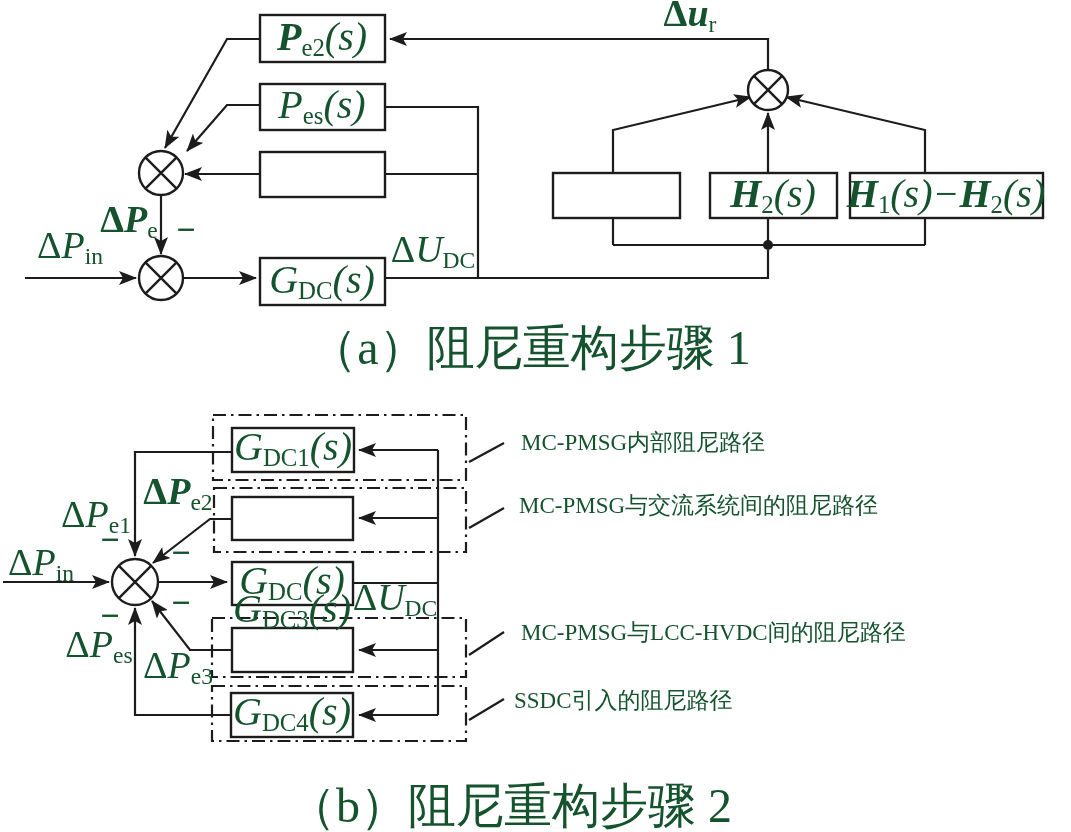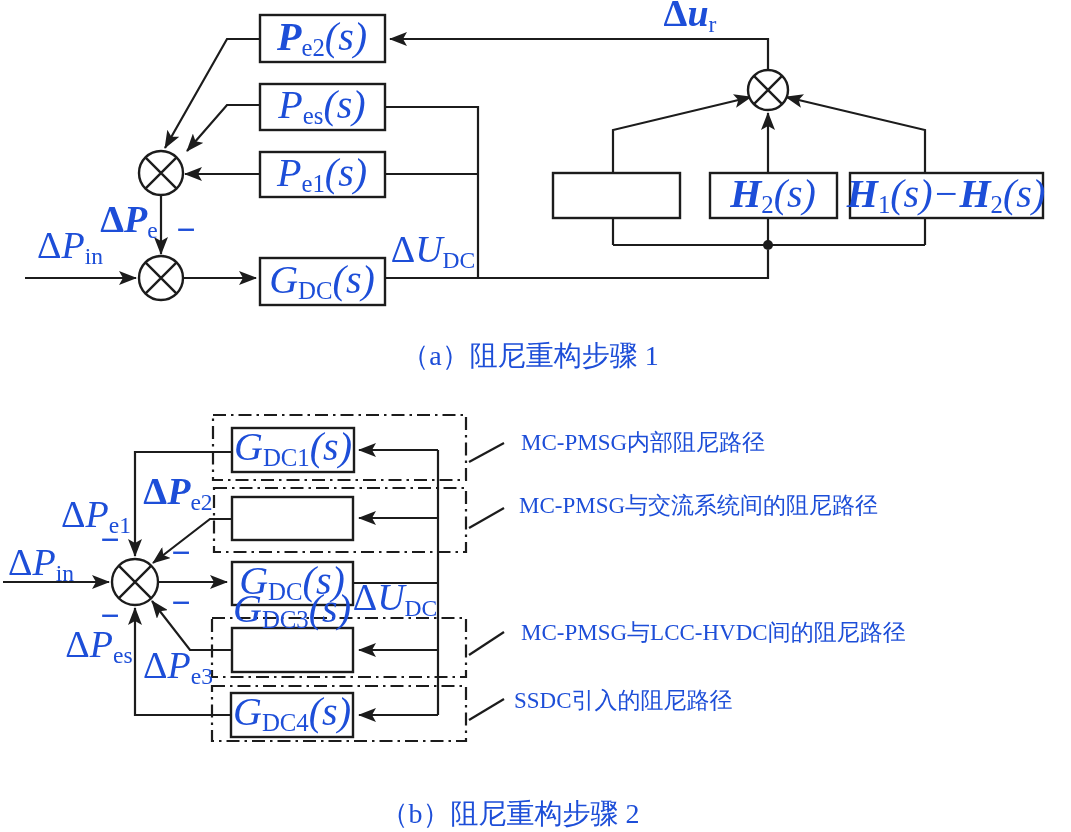--- a/index.html
+++ b/index.html
@@ -1,31 +1,31 @@
 <!DOCTYPE html>
 <html><head>
 <meta charset="utf-8">
 <style>
   html,body{margin:0;padding:0;background:#ffffff;}
   .stage{
     position:relative;width:1071px;height:832px;background:#ffffff;overflow:hidden;
-    font-family:"Liberation Serif","DejaVu Serif",serif;color:#1d4ed8;
+    font-family:"Liberation Serif","DejaVu Serif",serif;color:#14532d;
   }
   .stage svg{position:absolute;left:0;top:0;}
   .lbl{
     position:absolute;transform:translate(-50%,-50%);
     white-space:nowrap;font-size:38px;line-height:1;letter-spacing:0;
   }
   .blocklbl{font-size:40px;}
   .minus{font-size:34px;font-weight:bold;}
   .plbl{
     position:absolute;transform:translate(0,-50%);white-space:nowrap;
     font-size:23px;line-height:1;
   }
-  .cap{position:absolute;transform:translate(-50%,-50%);white-space:nowrap;font-size:28px;margin-top:8px;}
+  .cap{position:absolute;transform:translate(-50%,-50%);white-space:nowrap;font-size:48px;}
   
   .seg-n{font-style:normal;font-weight:normal;}
   .seg-b{font-style:normal;font-weight:bold;}
   .seg-i{font-style:italic;font-weight:normal;}
   .seg-bi{font-style:italic;font-weight:bold;}
   .seg-sub{font-size:0.62em;vertical-align:-0.26em;font-style:normal;font-weight:normal;}
 </style>
 </head>
 <body>
 
@@ -127,21 +127,20 @@
     </g>
 
     <g stroke="#1c1c1c" stroke-width="2.4" fill="#ffffff">
       <circle cx="135" cy="582" r="23"></circle>
       <path d="M118.7,565.7 L151.3,598.3 M151.3,565.7 L118.7,598.3" fill="none"></path>
     </g>
   </svg>
 
   <div class="lbl blocklbl" style="left:322px;top:39px"><span class="seg-bi">P</span><span class="seg-sub">e2</span><span class="seg-i">(s)</span></div>
   <div class="lbl blocklbl" style="left:322px;top:107px"><span class="seg-i">P</span><span class="seg-sub">es</span><span class="seg-i">(s)</span></div>
-  <div class="lbl blocklbl" style="left:322px;top:175px"><span class="seg-i">P</span><span class="seg-sub">e1</span><span class="seg-i">(s)</span></div>
   <div class="lbl blocklbl" style="left:322px;top:282px"><span class="seg-i">G</span><span class="seg-sub">DC</span><span class="seg-i">(s)</span></div>
   <div class="lbl blocklbl" style="left:773px;top:196px"><span class="seg-bi">H</span><span class="seg-sub">2</span><span class="seg-i">(s)</span></div>
   <div class="lbl blocklbl" style="left:946px;top:196px"><span class="seg-bi">H</span><span class="seg-sub">1</span><span class="seg-i">(s)−</span><span class="seg-bi">H</span><span class="seg-sub">2</span><span class="seg-i">(s)</span></div>
 
   <div class="lbl" style="left:70px;top:247px"><span class="seg-n">Δ</span><span class="seg-i">P</span><span class="seg-sub">in</span></div>
   <div class="lbl" style="left:129px;top:221px"><span class="seg-b">Δ</span><span class="seg-bi">P</span><span class="seg-sub">e</span></div>
   <div class="lbl" style="left:433px;top:251px"><span class="seg-n">Δ</span><span class="seg-i">U</span><span class="seg-sub">DC</span></div>
   <div class="lbl" style="left:690px;top:15px"><span class="seg-b">Δ</span><span class="seg-bi">u</span><span class="seg-sub">r</span></div>
   <div class="lbl minus" style="left:186px;top:230px">−</div>
 

